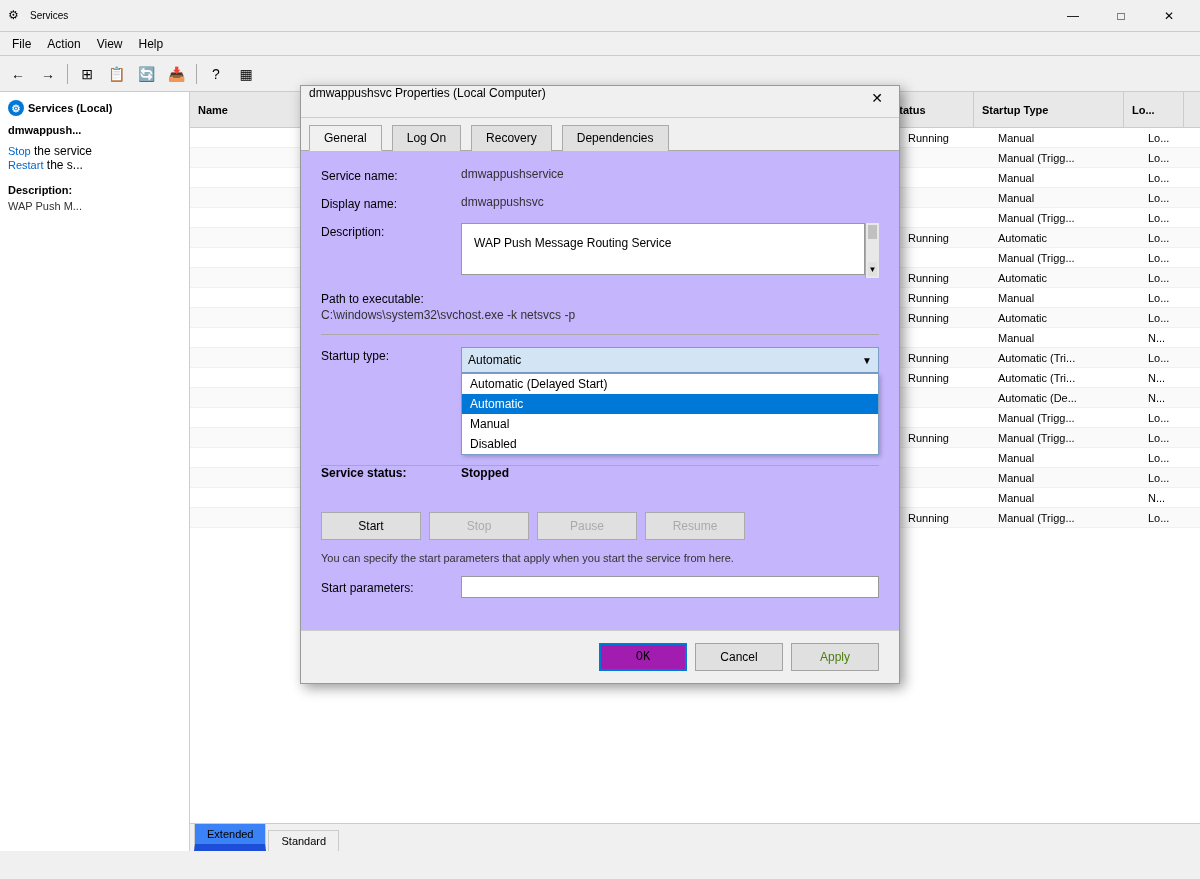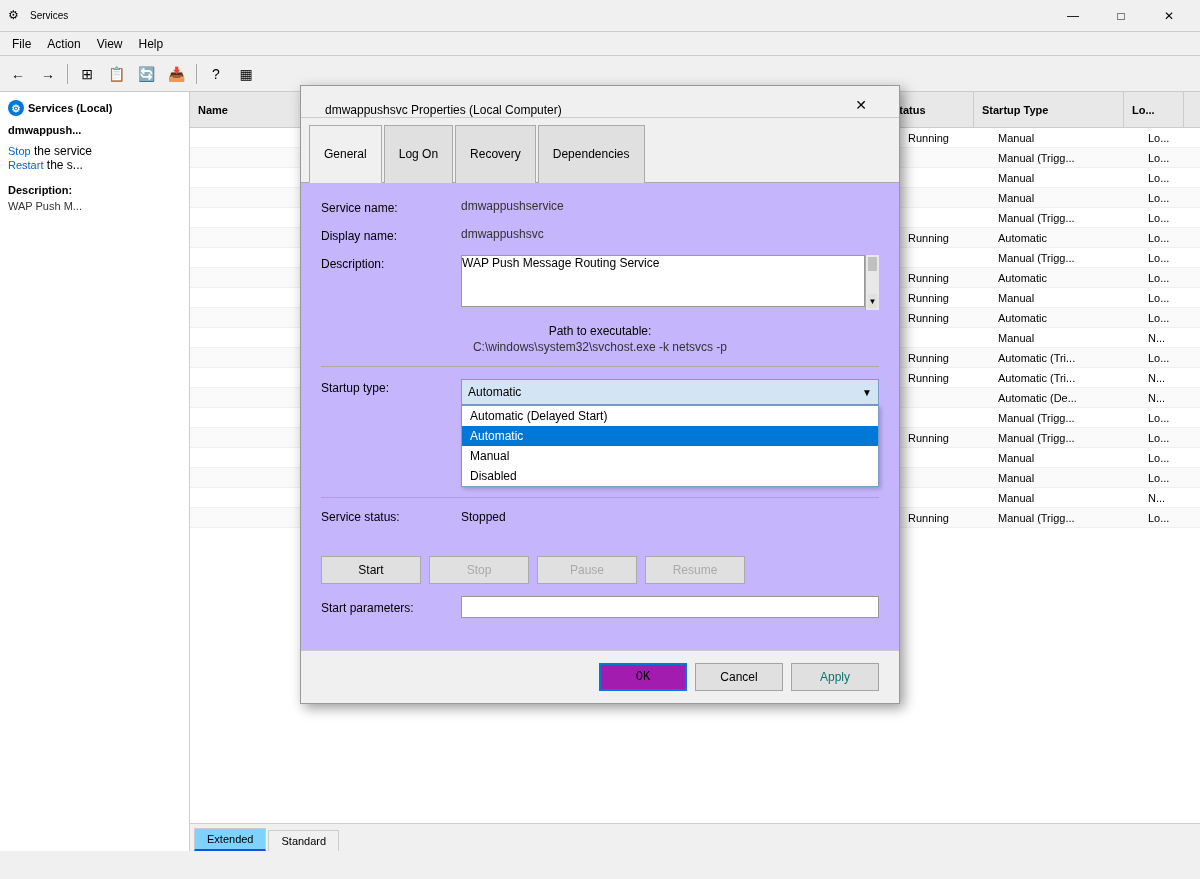--- a/index.html
+++ b/index.html
@@ -208,22 +208,22 @@
     .bottom-tab {
       padding: 4px 12px;
       font-size: 11px;
       cursor: pointer;
       border: 1px solid #ccc;
       border-bottom: none;
       background: #f0f0f0;
       margin-right: 2px;
     }
     .bottom-tab.active {
-      background: #7dd3fc;
-      border-bottom: 2px solid #1d4ed8;
+      background: #3b82f6;
+      border-bottom: 7px solid #1d4ed8;
     }
 
     
     .modal-overlay {
       position: absolute;
       top: 0; left: 0; right: 0; bottom: 0;
       background: transparent;
       z-index: 100;
       display: flex;
       align-items: flex-start;
@@ -235,22 +235,22 @@
       left: 300px;
       width: 600px;
       background: #f0f0f0;
       border: 1px solid #999;
       box-shadow: 4px 4px 12px rgba(0,0,0,0.4);
     }
     .modal-title-bar {
       background: #f0f0f0;
       height: 32px;
       display: flex;
-      align-items: flex-end;
-      padding: 0 24px;
+      align-items: flex-start;
+      padding: 0 8px;
       border-bottom: 1px solid #ccc;
     }
     .modal-title-text {
       flex: 1;
       font-size: 12px;
     }
     .modal-close-btn {
       width: 28px;
       height: 24px;
       border: none;
@@ -263,27 +263,27 @@
     }
 
     
     .modal-tabs {
       display: flex;
       background: #f0f0f0;
       padding: 6px 8px 0;
       border-bottom: 1px solid #aaa;
     }
     .modal-tab {
-      padding: 21px 14px;
+      padding: 5px 14px;
       font-size: 12px;
       cursor: pointer;
       border: 1px solid #aaa;
       border-bottom: none;
       background: #e0e0e0;
-      margin-right: 2px;
+      margin-right: 10px;
       position: relative;
       bottom: -1px;
     }
     .modal-tab.active {
       background: #f0f0f0;
       border-bottom: 1px solid #f0f0f0;
       z-index: 1;
     }
 
     
@@ -304,21 +304,21 @@
     }
     .form-value {
       font-size: 12px;
       color: #333;
     }
     .form-textarea {
       flex: 1;
       height: 52px;
       border: 1px solid #999;
       background: white;
-      padding: 0;
+      padding: 12px;
       font-size: 12px;
       font-family: inherit;
       resize: none;
       position: relative;
     }
     .form-textarea-wrapper {
       flex: 1;
       position: relative;
     }
     .form-textarea-scrollbar {
@@ -365,22 +365,22 @@
     .dropdown-option.selected {
       background: #0078d7;
       color: white;
     }
 
     
     .status-row {
       display: flex;
       align-items: flex-end;
       margin-bottom: 12px;
-      padding-top: 12px;
       border-top: 1px solid #aaa;
+      font-weight: bold;
     }
     .status-label {
       width: 140px;
       font-size: 12px;
       flex-shrink: 0;
     }
     .status-value {
       font-size: 12px;
     }
 
@@ -443,21 +443,21 @@
       background: #e0e0e0;
       font-size: 12px;
       cursor: pointer;
     }
     .footer-btn.ok-btn {
       border: 2px solid #0078d7;
       background: #a21caf;
       font-family: Liberation Mono, monospace;
     }
     .footer-btn.apply-btn {
-      color: #0f766e;
+      color: #4d7c0f;
     }
   </style>
 </head>
 <body>
 
 <div class="title-bar">
   <span class="title-bar-icon">⚙</span>
   <span class="title-bar-text">Services</span>
   <div class="title-bar-controls">
     <button class="title-btn">—</button>
@@ -695,21 +695,21 @@
         <span class="form-label">Description:</span>
         <div class="form-textarea-wrapper">
           <textarea class="form-textarea" style="width: calc(100% - 14px);">WAP Push Message Routing Service</textarea>
           <div class="form-textarea-scrollbar">
             <div style="height:14px;background:#c0c0c0;margin:2px;cursor:pointer;"></div>
             <div style="position:absolute;bottom:2px;left:2px;right:2px;height:14px;background:#e0e0e0;cursor:pointer;display:flex;align-items:center;justify-content:center;font-size:8px;">▼</div>
           </div>
         </div>
       </div>
 
-      <div style="margin-bottom:12px;text-align:center;">
+      <div style="margin-bottom:12px;">
         <div class="form-label" style="width:100%;font-size:12px;margin-bottom:2px;">Path to executable:</div>
         <div class="path-text" style="padding-left:0;">C:\windows\system32\svchost.exe -k netsvcs -p</div>
       </div>
 
       <hr class="separator">
 
       <div class="form-row" style="align-items:flex-start;position:relative;">
         <span class="form-label">Startup type:</span>
         <div class="dropdown-wrapper">
           <div style="display:flex;align-items:center;border:1px solid #7a9cc7;background:#d3e4f5;height:26px;padding:0 6px;cursor:pointer;position:relative;">
@@ -733,20 +733,21 @@
         <span class="status-value">Stopped</span>
       </div>
 
       <div class="controls-row">
         <button class="ctrl-btn">Start</button>
         <button class="ctrl-btn" disabled="">Stop</button>
         <button class="ctrl-btn" disabled="">Pause</button>
         <button class="ctrl-btn" disabled="">Resume</button>
       </div>
 
+      <p class="help-text">You can specify the start parameters that apply when you start the service from here.</p>
 
       <div class="start-params-row">
         <span class="form-label">Start parameters:</span>
         <input class="start-params-input" type="text" value="" style="">
       </div>
 
     </div>
 
     <div class="modal-footer">
       <button class="footer-btn ok-btn">OK</button>

